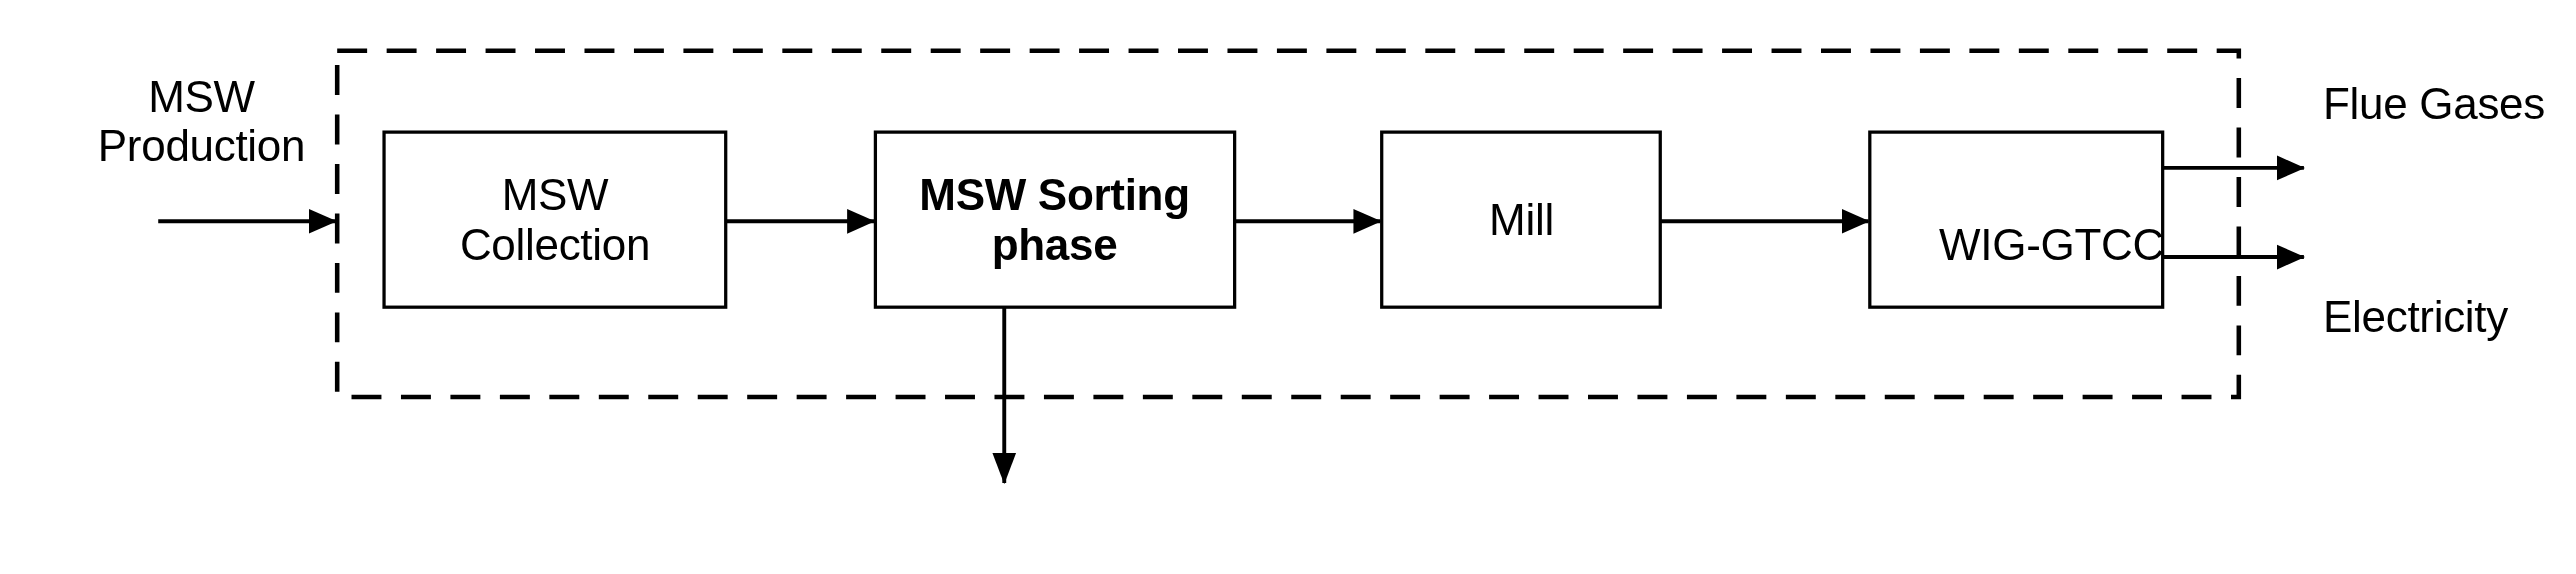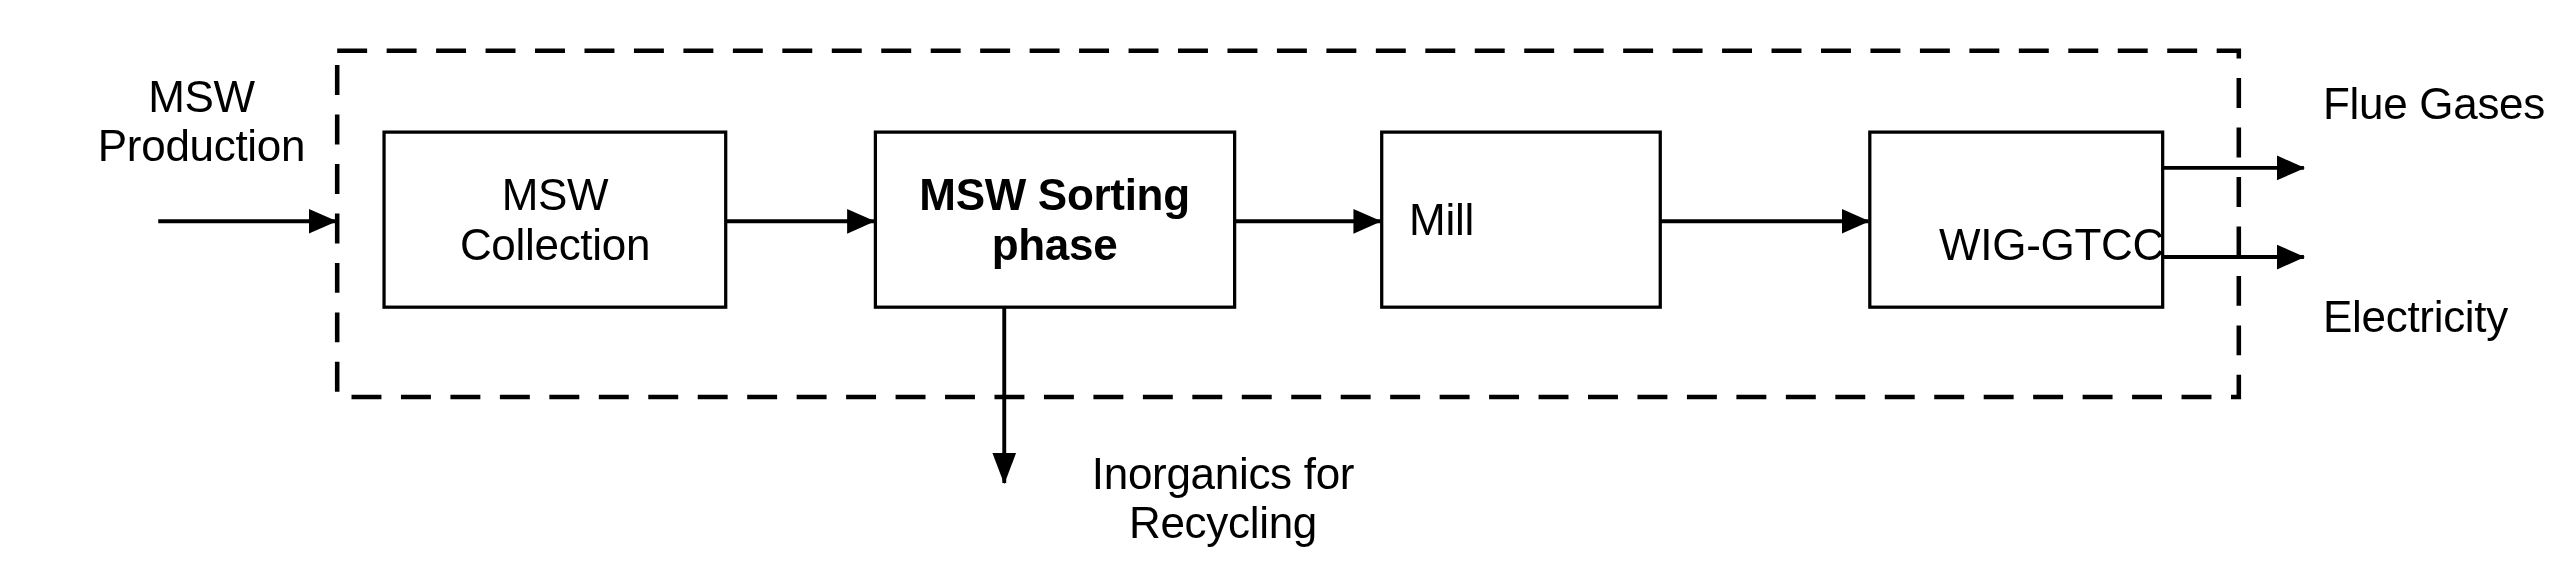--- a/index.html
+++ b/index.html
@@ -73,28 +73,26 @@
 
     <line x1="1543" y1="472" x2="1543" y2="742" stroke="#000000" stroke-width="6" marker-end="url(#arrow-down)"></line>
   </svg>
 
   <div class="node-label" style="left:384px; top:132px; width:342px; height:175px;">MSW
 Collection</div>
 
   <div class="node-label" style="left:875px; top:132px; width:359px; height:175px;font-weight:bold;">MSW Sorting
 phase</div>
 
-  <div class="node-label" style="left:1302px; top:132px; width:279px; height:175px;">Mill</div>
+  <div class="node-label" style="left:1382px; top:132px; width:279px; height:175px;">Mill</div>
 
   <div class="node-label" style="left:1870px; top:132px; width:293px; height:226px;padding-left:35px;">WIG-GTCC</div>
 
   <div class="free-label" style="left:78px; top:72px; width:247px; text-align:center;">MSW
 Production</div>
 
   <div class="free-label" style="left:2323px; top:79px; width:260px; text-align:left;">Flue Gases</div>
 
   <div class="free-label" style="left:2323px; top:292px; width:260px; text-align:left;">Electricity</div>
 
-  <div class="free-label" style="left:1054px; top:449px; width:338px; text-align:center;">Inorganics for
-Recycling</div>
 
 </div>
 
 
 </body></html>

